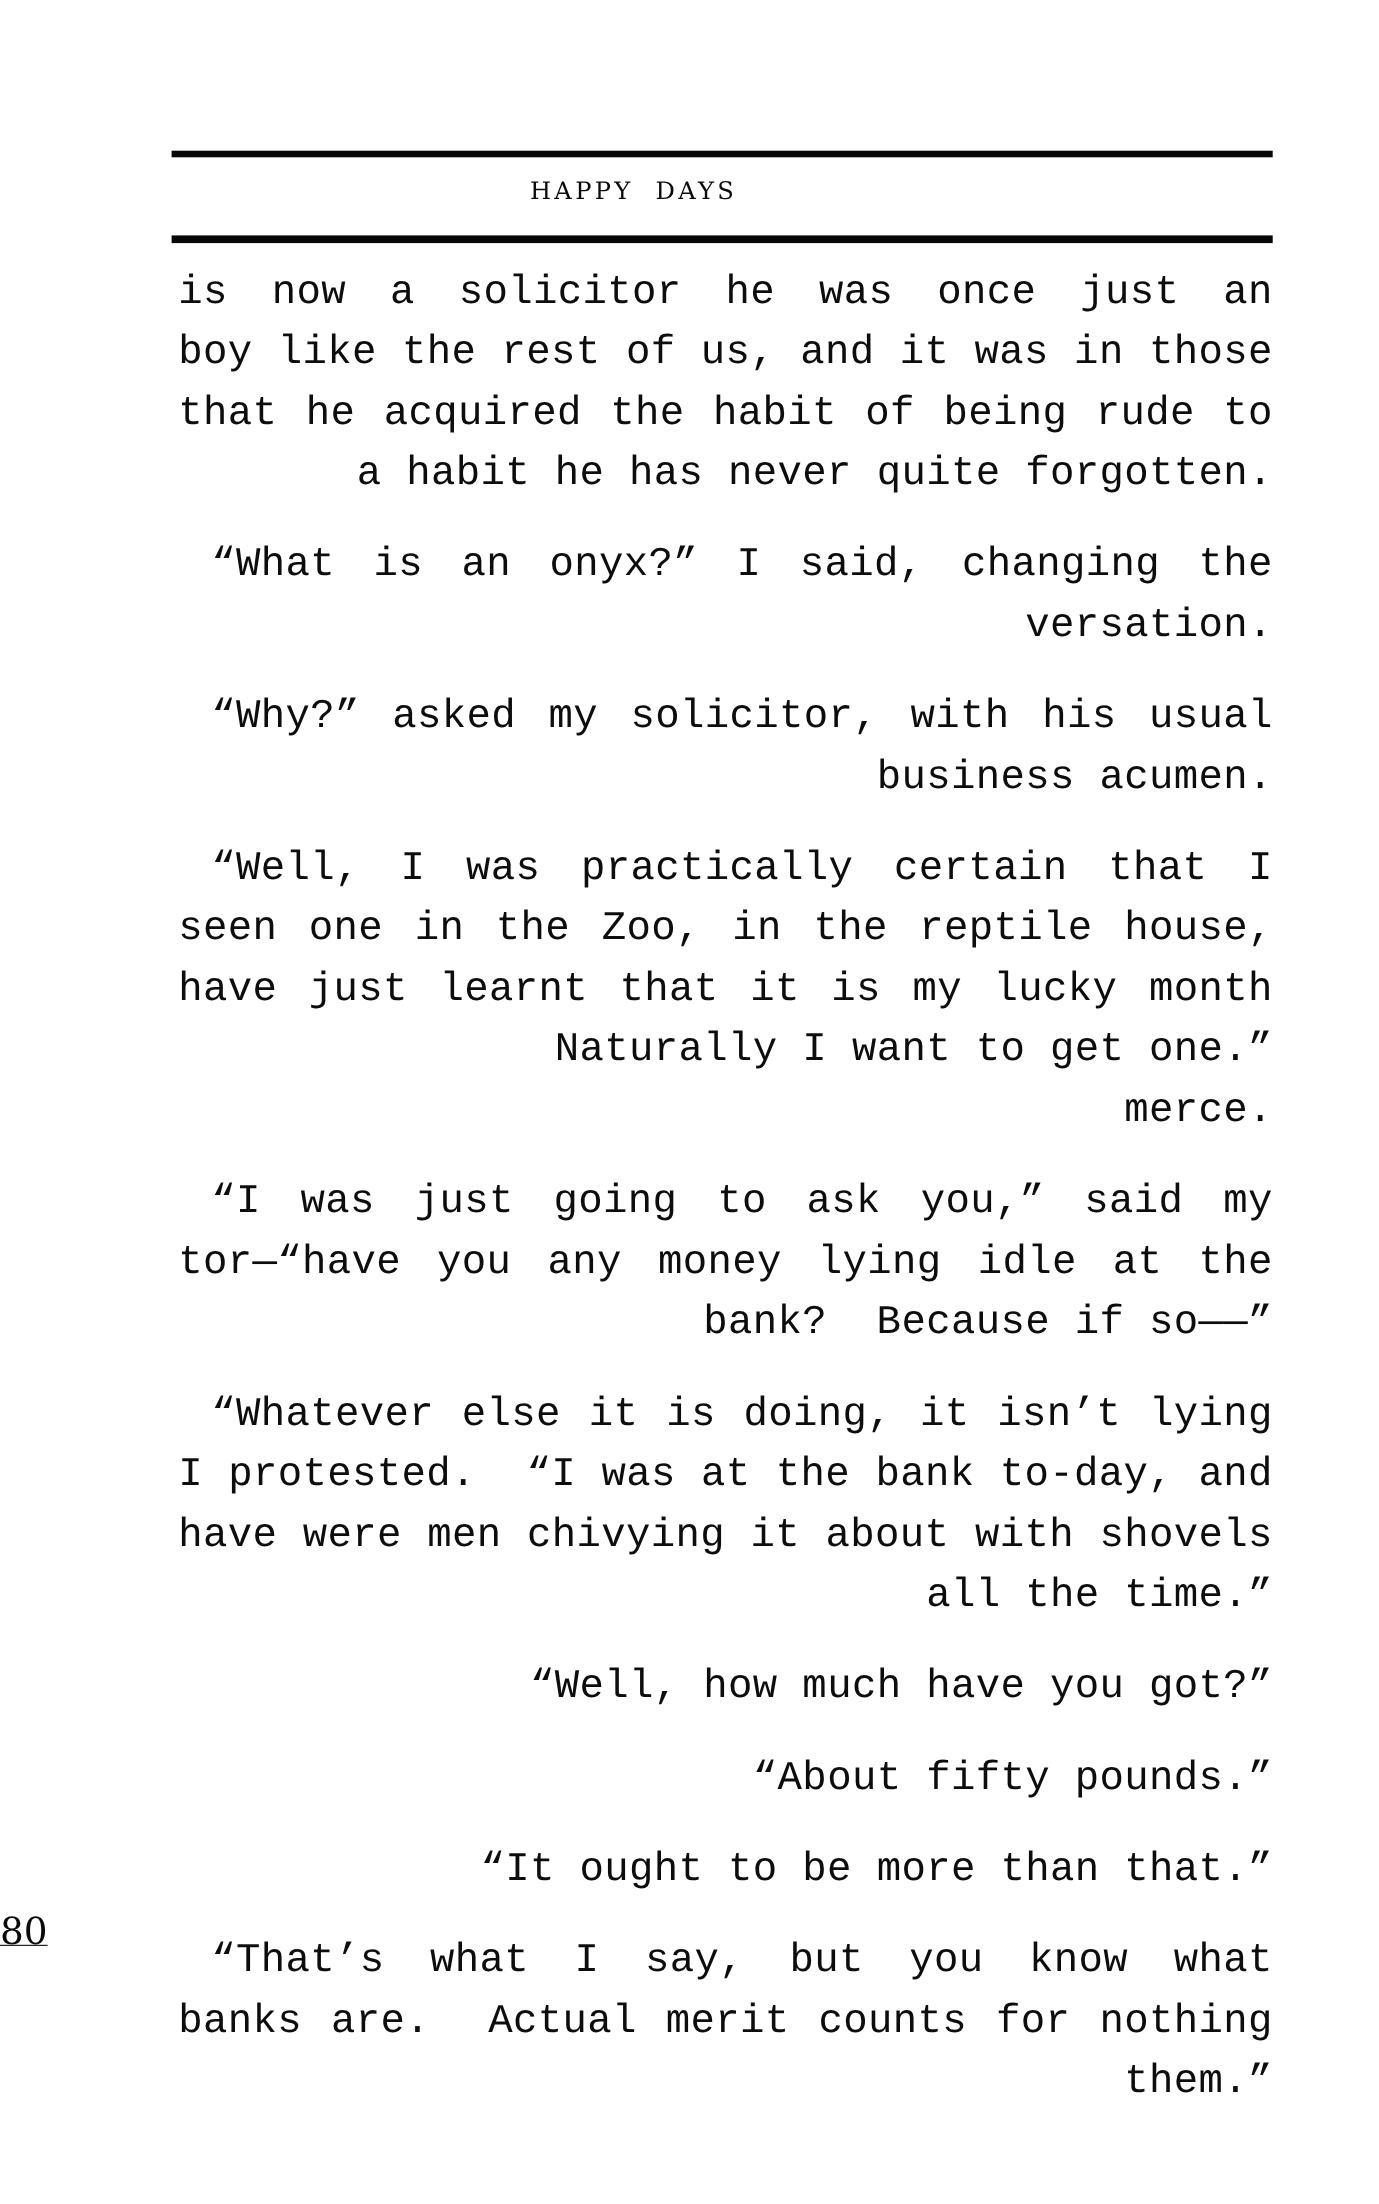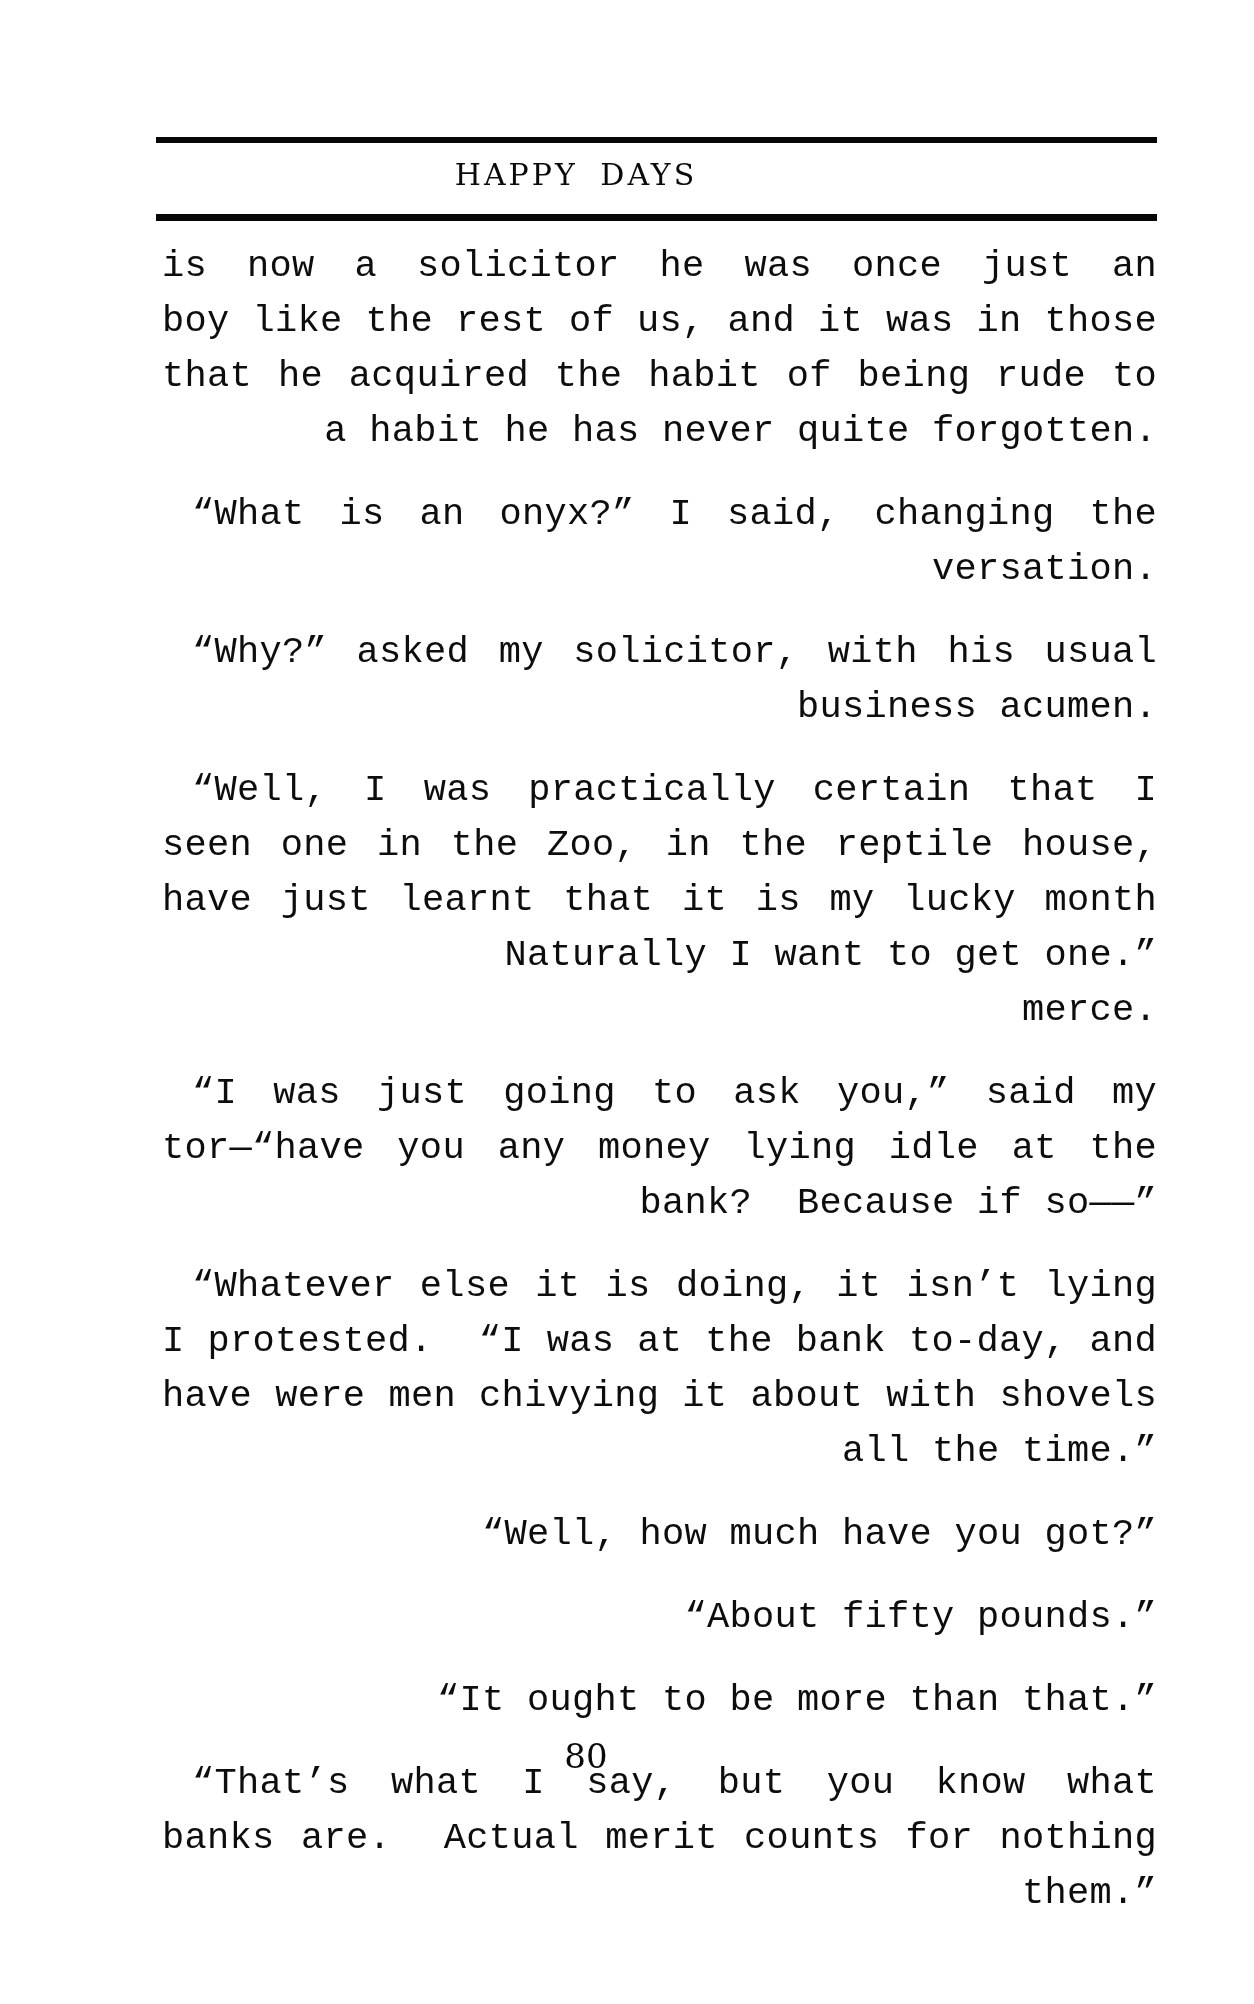--- a/index.html
+++ b/index.html
@@ -38,21 +38,21 @@
     height: 7px;
   }
   .header-wrap {
     position: absolute;
     left: 0;
     top: 157px;
     width: 1152px;           
     text-align: center;
   }
   .header-title {
-    font-size: 30px;
+    font-size: 22px;
     line-height: 36px;
     letter-spacing: 3px;
     word-spacing: 10px;
     color: #0a0a0a;
   }
   .text-block {
     position: absolute;
     left: 162px;
     top: 239px;
     width: 995px;
@@ -71,24 +71,24 @@
   }
   .pe {
     text-align: right;
   }
   .ind {
     text-indent: 30px;
     margin-top: 28px;
   }
   .folio-wrap {
     position: absolute;
-    left: 16px;
+    left: 0;
     top: 1736px;
     width: 1140px;           
-    text-align: center;
+    text-decoration: underline;
   }
   .folio {
     font-size: 34px;
     line-height: 40px;
     color: #0a0a0a;
   }
 </style>
 </head>
 <body>
 

